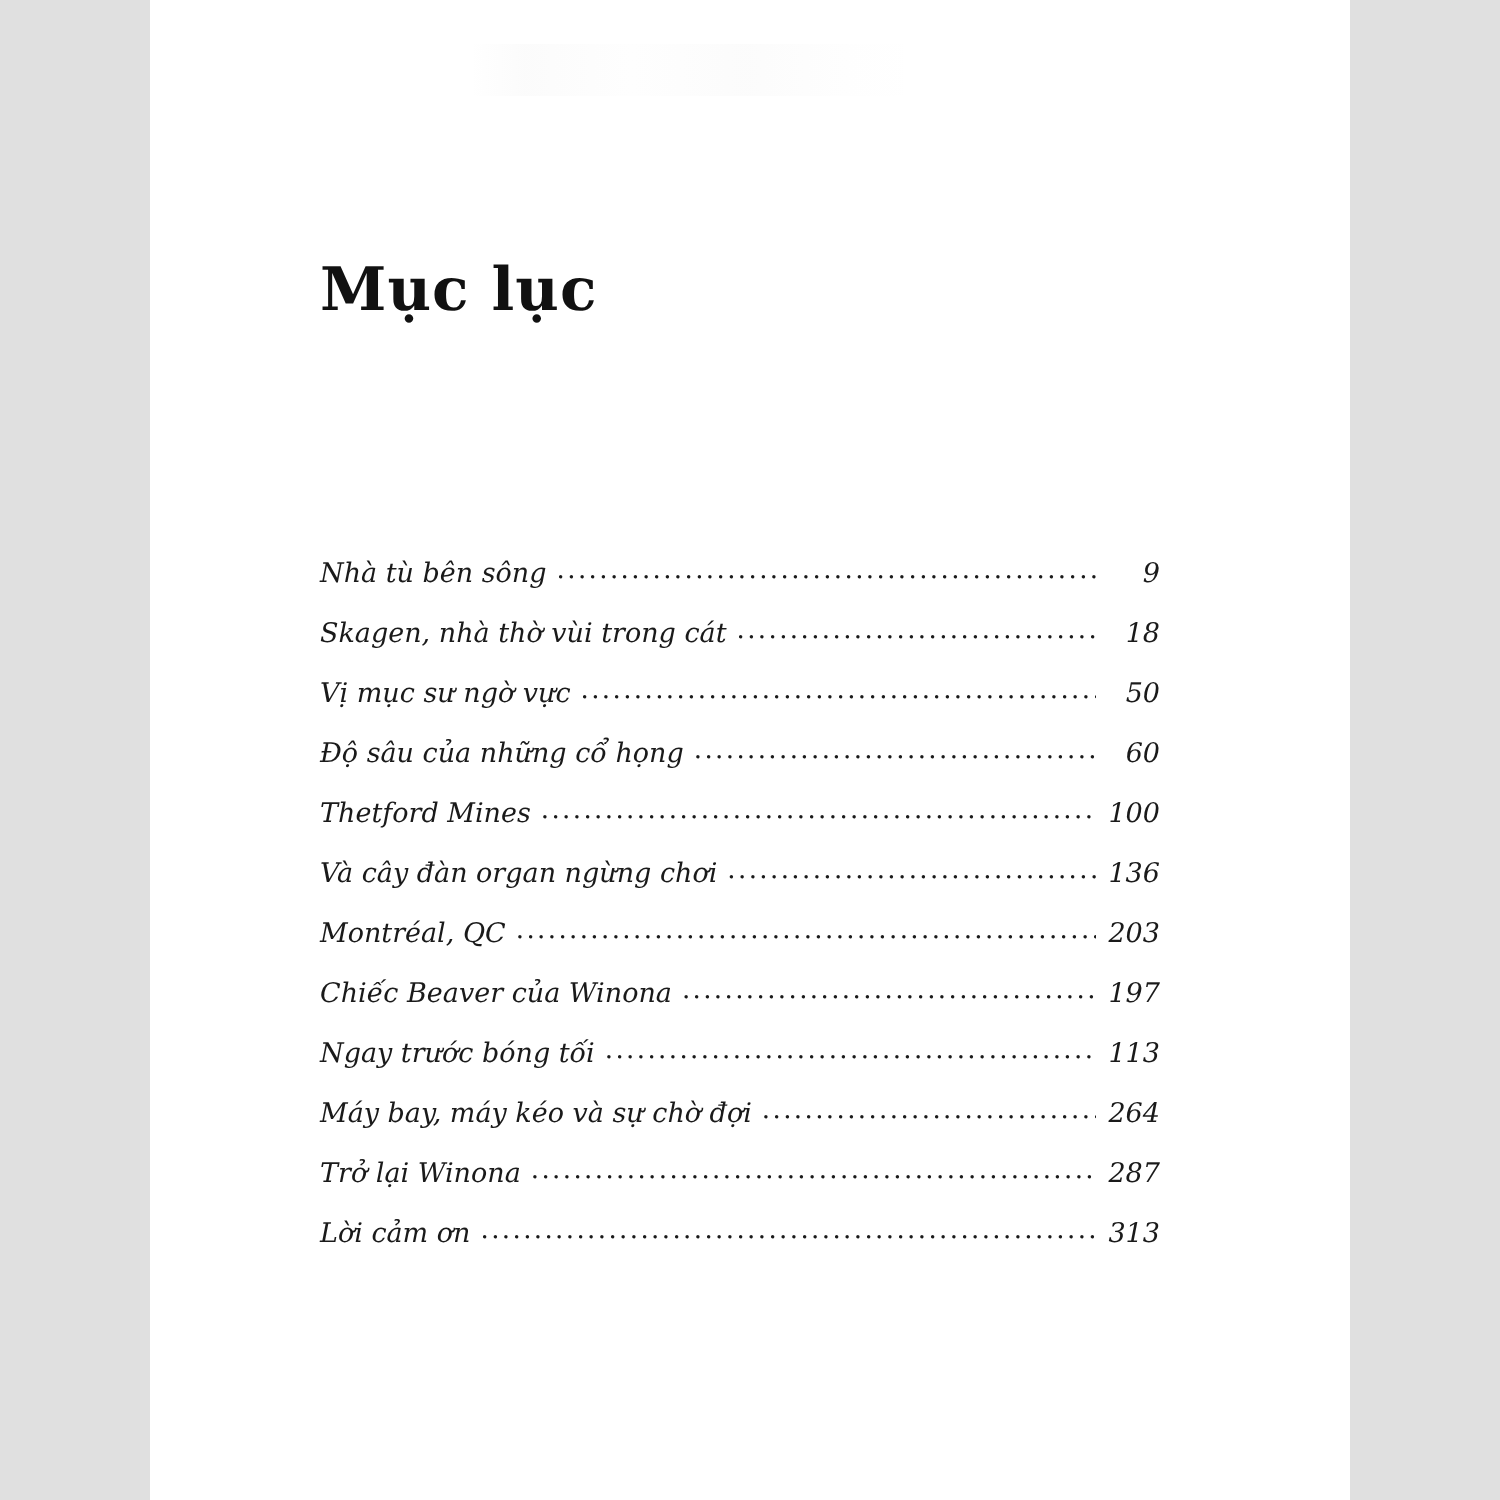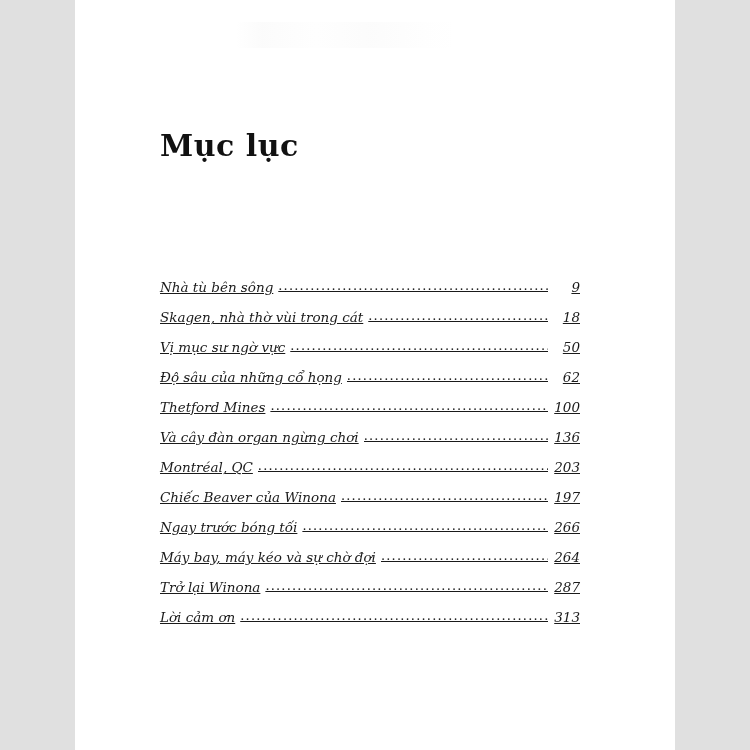--- a/index.html
+++ b/index.html
@@ -48,21 +48,20 @@
   .toc-entry {
     display: flex;
     align-items: flex-end;
     font-family: "DejaVu Serif", serif;
     font-style: italic;
     font-size: 13.5px;
     color: #1a1a1a;
     height: 30px;
     line-height: 30px;
     white-space: nowrap;
-    text-decoration: underline;
   }
   .toc-entry.gap {
     margin-top: 0;
   }
   .toc-label {
     flex: 0 0 auto;
     padding-right: 3px;
   }
   .toc-dots {
     flex: 1 1 auto;
@@ -121,21 +120,21 @@
           <span class="toc-page">18</span>
         </div>
         <div class="toc-entry">
           <span class="toc-label">Vị mục sư ngờ vực</span>
           <span class="toc-dots">.........................................................................................</span>
           <span class="toc-page">50</span>
         </div>
         <div class="toc-entry">
           <span class="toc-label">Độ sâu của những cổ họng</span>
           <span class="toc-dots">.........................................................................................</span>
-          <span class="toc-page">62</span>
+          <span class="toc-page">60</span>
         </div>
         <div class="toc-entry">
           <span class="toc-label">Thetford Mines</span>
           <span class="toc-dots">.........................................................................................</span>
           <span class="toc-page">100</span>
         </div>
         <div class="toc-entry">
           <span class="toc-label">Và cây đàn organ ngừng chơi</span>
           <span class="toc-dots">.........................................................................................</span>
           <span class="toc-page">136</span>
@@ -146,21 +145,21 @@
           <span class="toc-page">203</span>
         </div>
         <div class="toc-entry">
           <span class="toc-label">Chiếc Beaver của Winona</span>
           <span class="toc-dots">.........................................................................................</span>
           <span class="toc-page">197</span>
         </div>
         <div class="toc-entry">
           <span class="toc-label">Ngay trước bóng tối</span>
           <span class="toc-dots">.........................................................................................</span>
-          <span class="toc-page">266</span>
+          <span class="toc-page">113</span>
         </div>
         <div class="toc-entry">
           <span class="toc-label">Máy bay, máy kéo và sự chờ đợi</span>
           <span class="toc-dots">.........................................................................................</span>
           <span class="toc-page">264</span>
         </div>
         <div class="toc-entry">
           <span class="toc-label">Trở lại Winona</span>
           <span class="toc-dots">.........................................................................................</span>
           <span class="toc-page">287</span>

